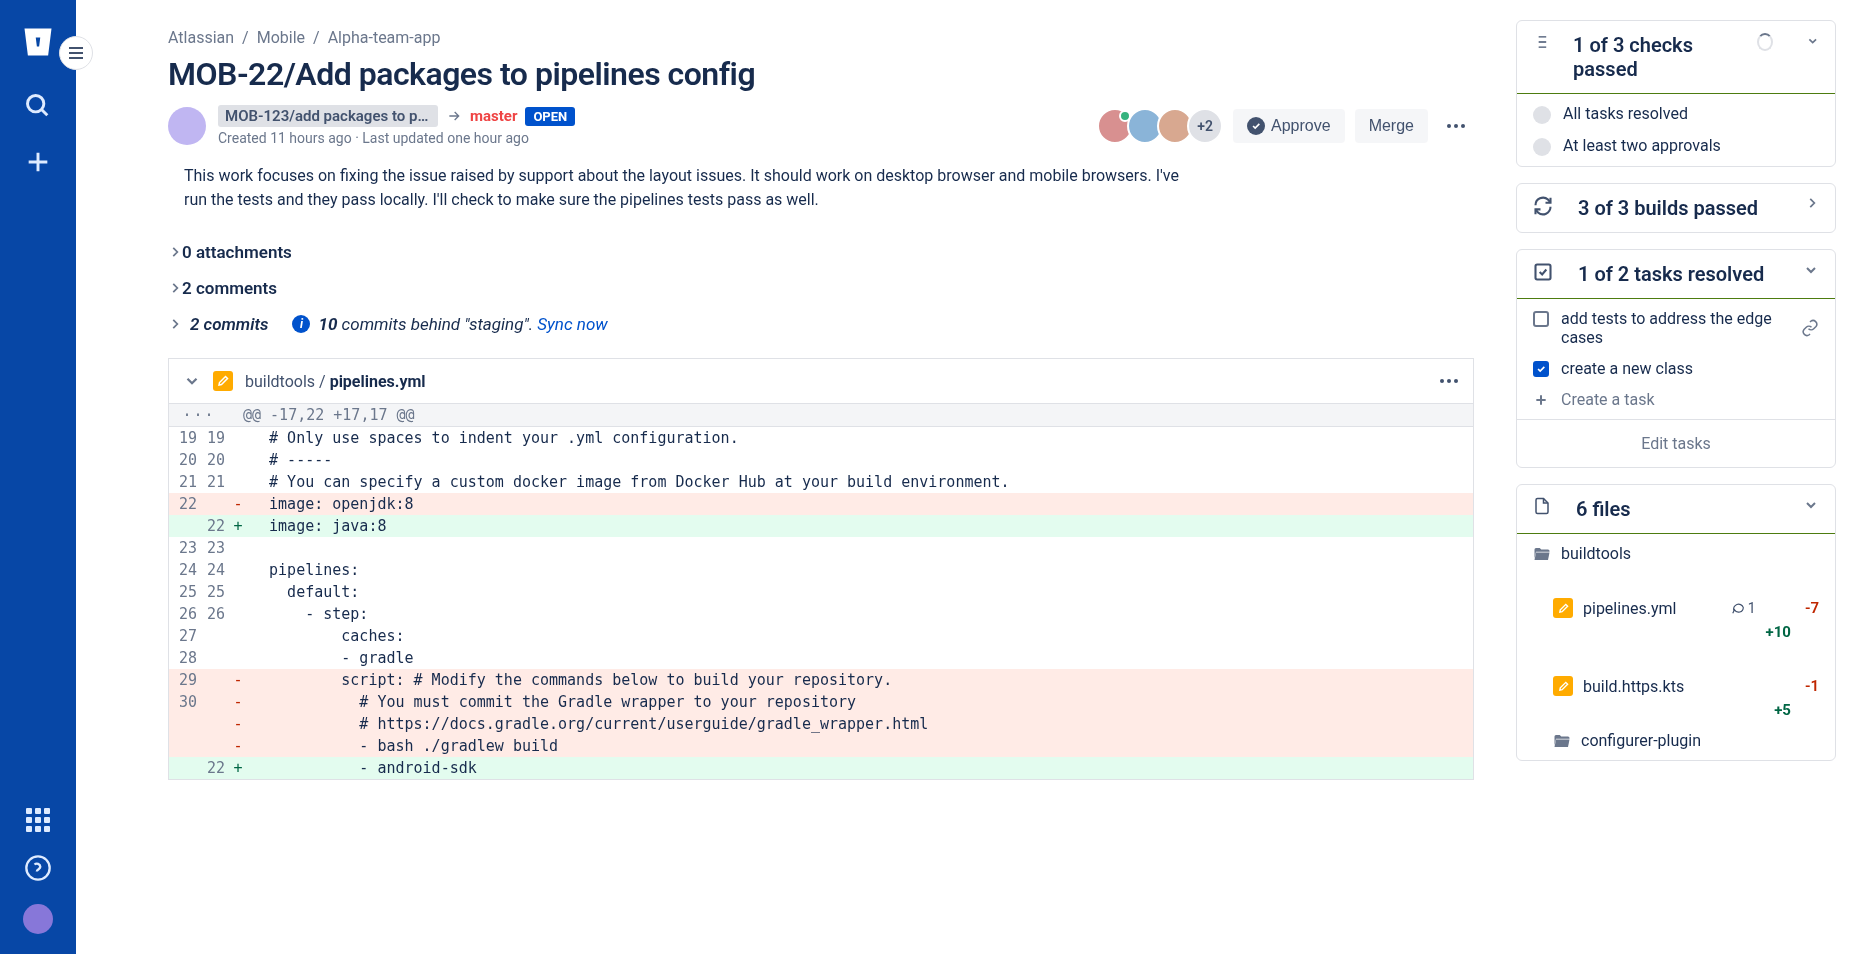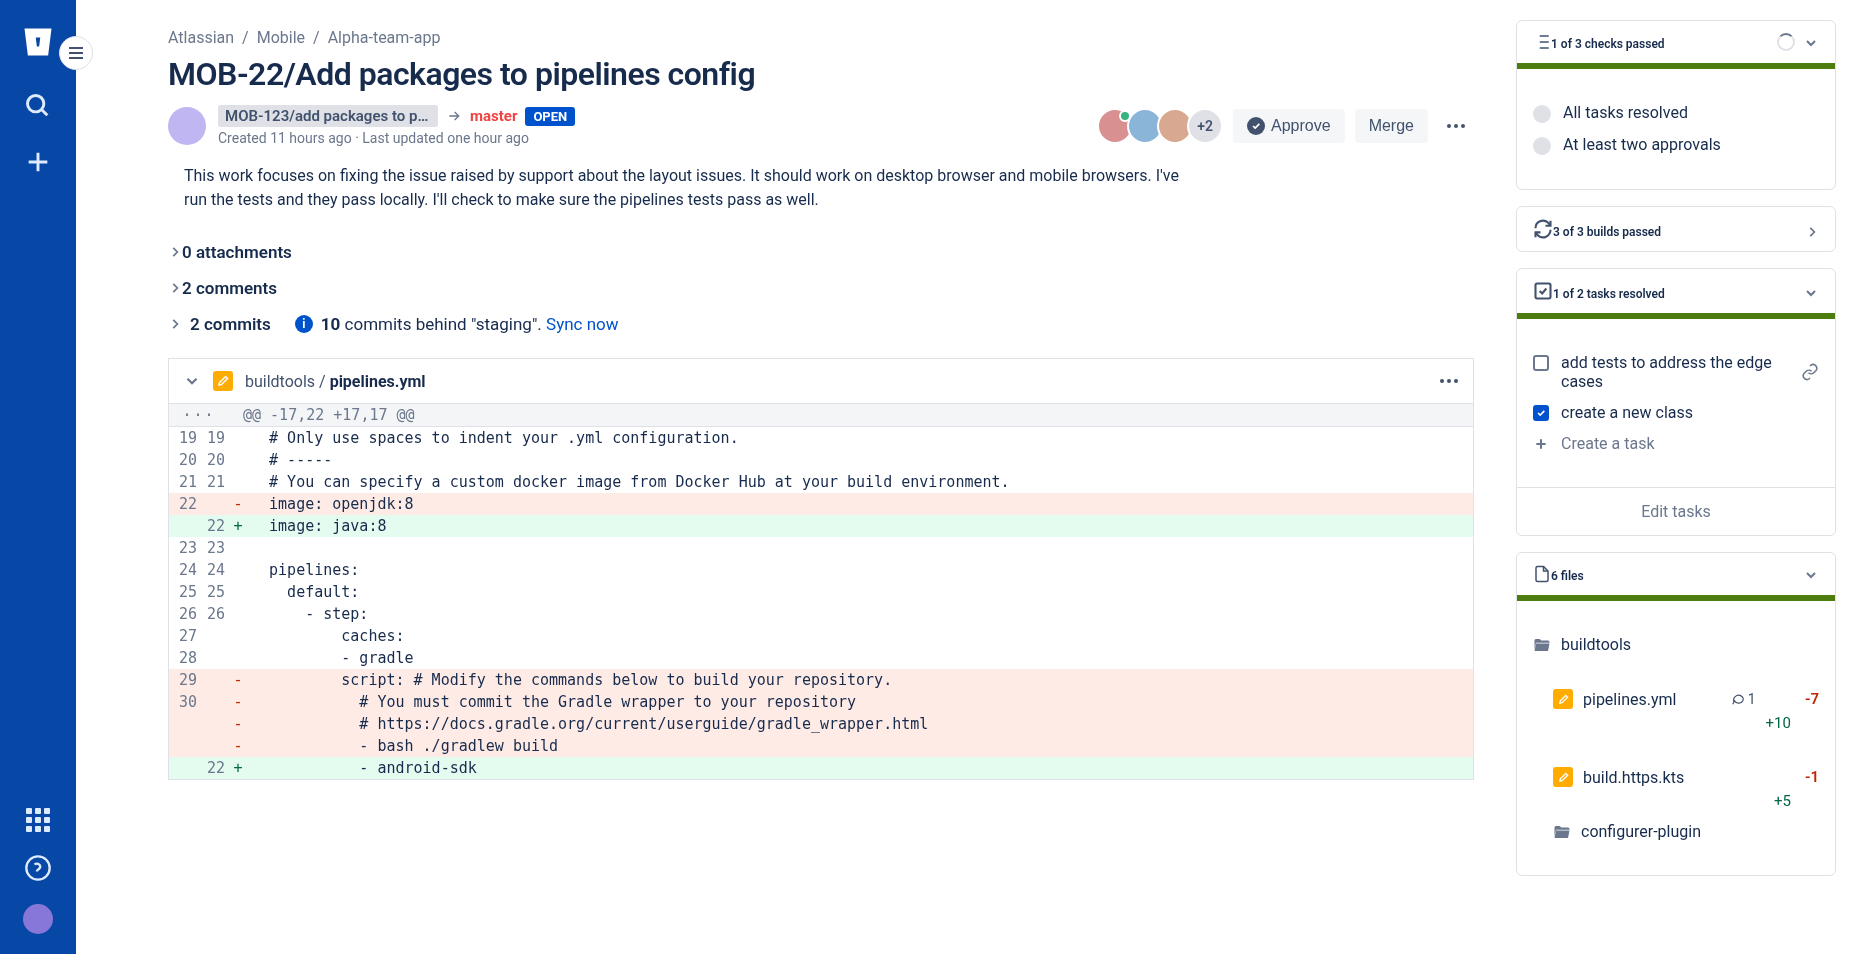--- a/index.html
+++ b/index.html
@@ -37,21 +37,21 @@
 .avatar-stack .more { background: #DFE1E6; color: #42526E; display: flex; align-items: center; justify-content: center; font-size: 14px; font-weight: 600; }
 .status-dot { position: absolute; top: 0; right: 0; width: 12px; height: 12px; border-radius: 50%; background: #36B37E; border: 2px solid #fff; }
 .btn { background: #091E420A; border: none; padding: 8px 14px; border-radius: 4px; font-size: 16px; color: #42526E; cursor: pointer; display: flex; align-items: center; gap: 6px; }
 .btn .check-circle { width: 18px; height: 18px; border-radius: 50%; background: #42526E; display: flex; align-items: center; justify-content: center; color: #fff; }
 .icon-btn { width: 36px; height: 36px; display: flex; align-items: center; justify-content: center; cursor: pointer; border-radius: 4px; }
 
 .description { font-size: 16px; color: #172B4D; line-height: 1.5; margin: 18px 16px 22px; max-width: 1000px; }
 
 .collapse-row { display: flex; align-items: center; font-size: 17px; font-weight: 600; color: #172B4D; padding: 8px 0; cursor: pointer; }
 .collapse-row .chev { width: 14px; height: 14px; color: #6B778C; }
-.commits-row { display: flex; align-items: center; gap: 8px; flex-wrap: wrap; }
+.commits-row { display: flex; align-items: center; gap: 8px; flex-wrap: wrap; font-style: italic; }
 .info-icon { width: 18px; height: 18px; border-radius: 50%; background: #0052CC; color: #fff; display: flex; align-items: center; justify-content: center; font-size: 12px; font-weight: 700; }
 .sync-link { color: #0052CC; cursor: pointer; }
 
 
 .diff-card { border: 1px solid #DFE1E6; border-radius: 0; margin-top: 16px; overflow: hidden; }
 .diff-header { display: flex; align-items: center; padding: 12px 14px; gap: 12px; border-bottom: 1px solid #DFE1E6; }
 .diff-header .chev2 { cursor: pointer; width: 18px; color: #6B778C; }
 .file-icon { width: 20px; height: 20px; background: #FFAB00; border-radius: 3px; display: flex; align-items: center; justify-content: center; }
 .file-path { font-size: 16px; color: #42526E; }
 .file-path .fname { font-weight: 700; color: #172B4D; }
@@ -66,40 +66,40 @@
 .diff-hunk .ell { text-align: center; width: 60px; color: #6B778C; letter-spacing: 2px; }
 .diff-hunk .code { color: #6B778C; padding-left: 14px;}
 .diff-add { background: #E3FCEF; }
 .diff-del { background: #FFEBE6; }
 .diff-add .marker { color: #006644; }
 .diff-del .marker { color: #BF2600; }
 
 
 .side { width: 340px; padding: 20px 20px 0 0; display: flex; flex-direction: column; gap: 16px; }
 .panel { border: 1px solid #DFE1E6; border-radius: 6px; }
-.panel-h { display: flex; align-items: flex-end; gap: 0; padding: 12px 16px; font-weight: 600; font-size: 12px; }
+.panel-h { display: flex; align-items: flex-start; gap: 25px; padding: 12px 16px; font-weight: 600; font-size: 20px; }
 .panel-h .spinner { margin-left: auto; width: 18px; height: 18px; border: 2px solid #DFE1E6; border-top-color: #6B778C; border-radius: 50%; }
 .panel-h .chev3 { margin-left: 8px; cursor: pointer; color: #6B778C; }
 .panel-h .pchev { margin-left: auto; cursor: pointer; color: #6B778C; }
-.panel-body { border-top: 6px solid #4d7c0f; padding: 28px 16px; }
+.panel-body { border-top: 1px solid #4d7c0f; padding: 4px 16px; }
 .check-item { display: flex; align-items: flex-start; gap: 12px; padding: 6px 0; font-size: 16px; color: #172B4D; }
 .check-item .ci { width: 18px; height: 18px; border-radius: 50%; flex-shrink: 0; margin-top: 2px; }
 .ci-neutral { background: #DFE1E6; }
 .ci-success { background: #36B37E; display: flex; align-items: center; justify-content: center; }
 .task-item { display: flex; align-items: flex-start; gap: 12px; padding: 6px 0; font-size: 16px; }
 .checkbox { width: 16px; height: 16px; border: 2px solid #6B778C; border-radius: 3px; flex-shrink: 0; margin-top: 2px; cursor: pointer; }
 .checkbox.checked { background: #0052CC; border-color: #0052CC; display: flex; align-items: center; justify-content: center; }
 .link-icon { margin-left: auto; color: #6B778C; cursor: pointer; align-self: center; flex-shrink: 0;}
 .add-task { color: #6B778C; display: flex; align-items: center; gap: 12px; padding: 6px 0; cursor: pointer; }
 .edit-tasks { text-align: center; color: #6B778C; font-size: 16px; padding: 14px; border-top: 1px solid #DFE1E6; cursor: pointer; }
 .folder-row { display: flex; align-items: center; gap: 10px; padding: 6px 0; font-size: 16px; }
 .file-row { display: flex; align-items: center; gap: 10px; padding: 6px 0 6px 20px; font-size: 16px; }
 .file-row .fname { flex: 1; }
 .comment-pill { display: flex; align-items: center; gap: 3px; color: #42526E; font-size: 14px; }
-.add-count { color: #006644; font-weight: 400; font-size: 15px; margin-top: 48px; }
+.add-count { color: #006644; font-weight: 700; font-size: 15px; margin-top: 48px; }
 .del-count { color: #BF2600; font-weight: 600; font-size: 15px; margin-left: 4px; }
 .folder-icon { color: #6B778C; }
 
 svg { display: block; }
 </style>
 </head>
 <body>
 
 <div class="app">
 

